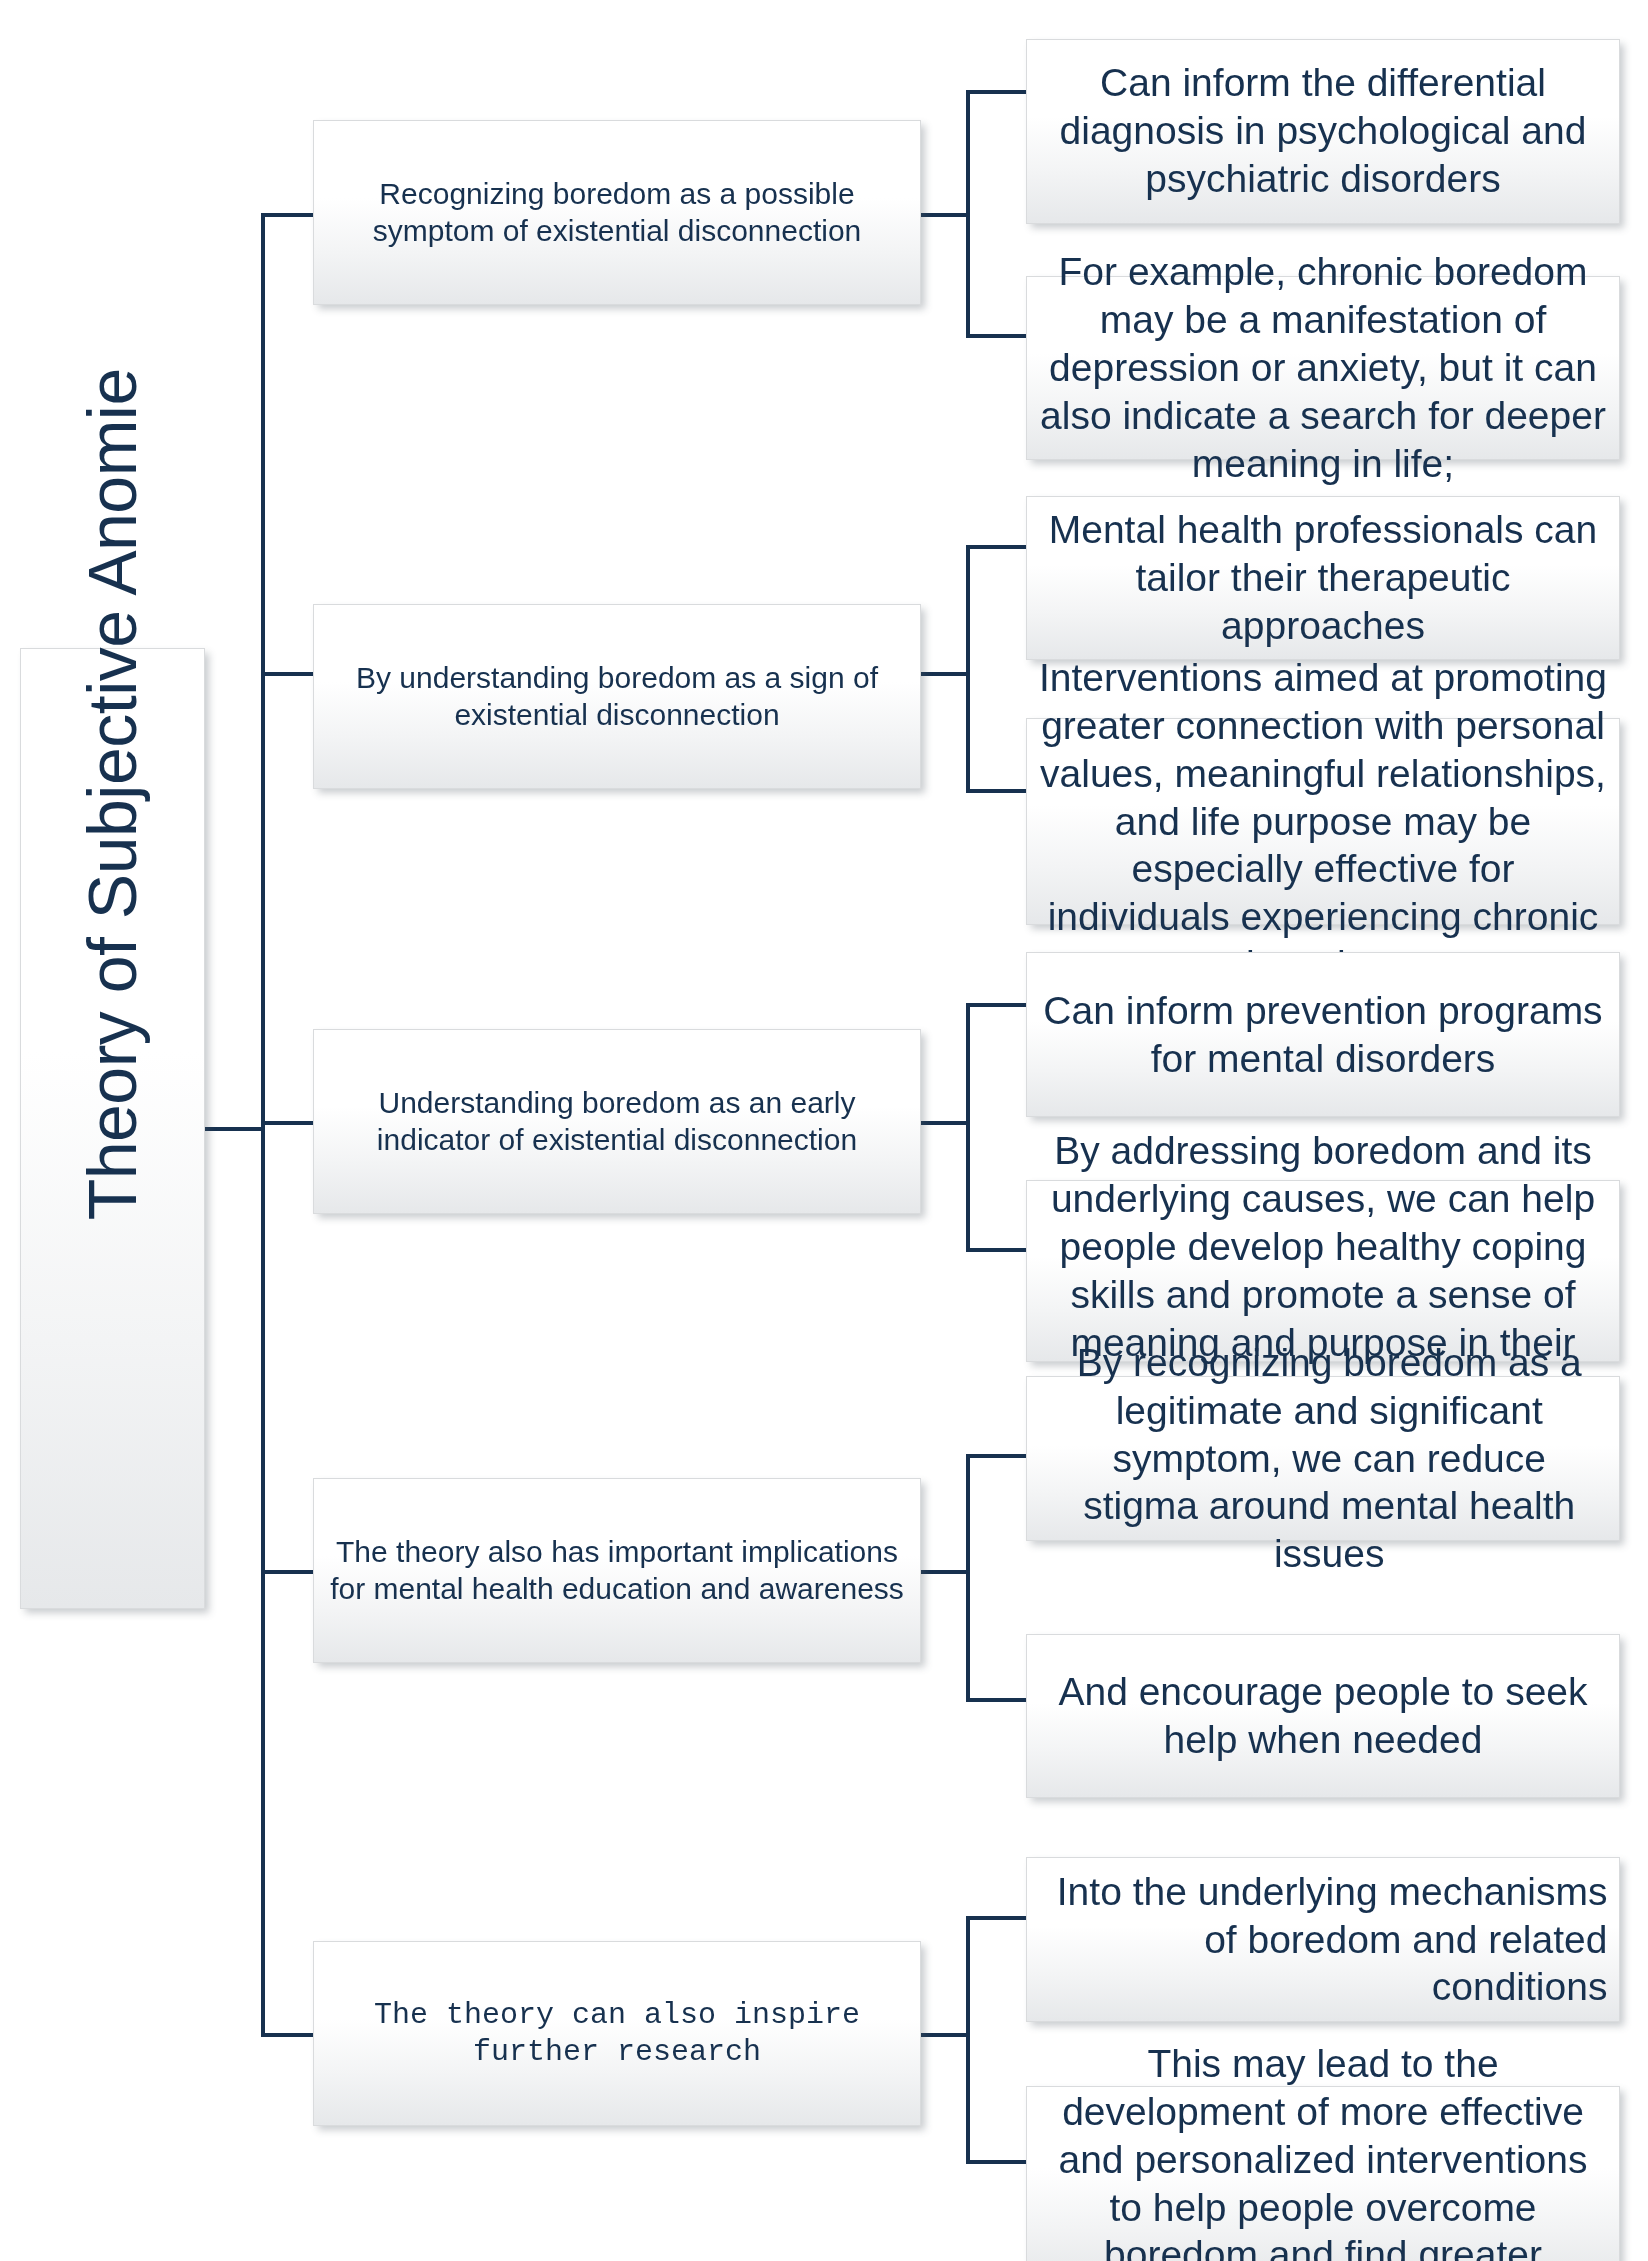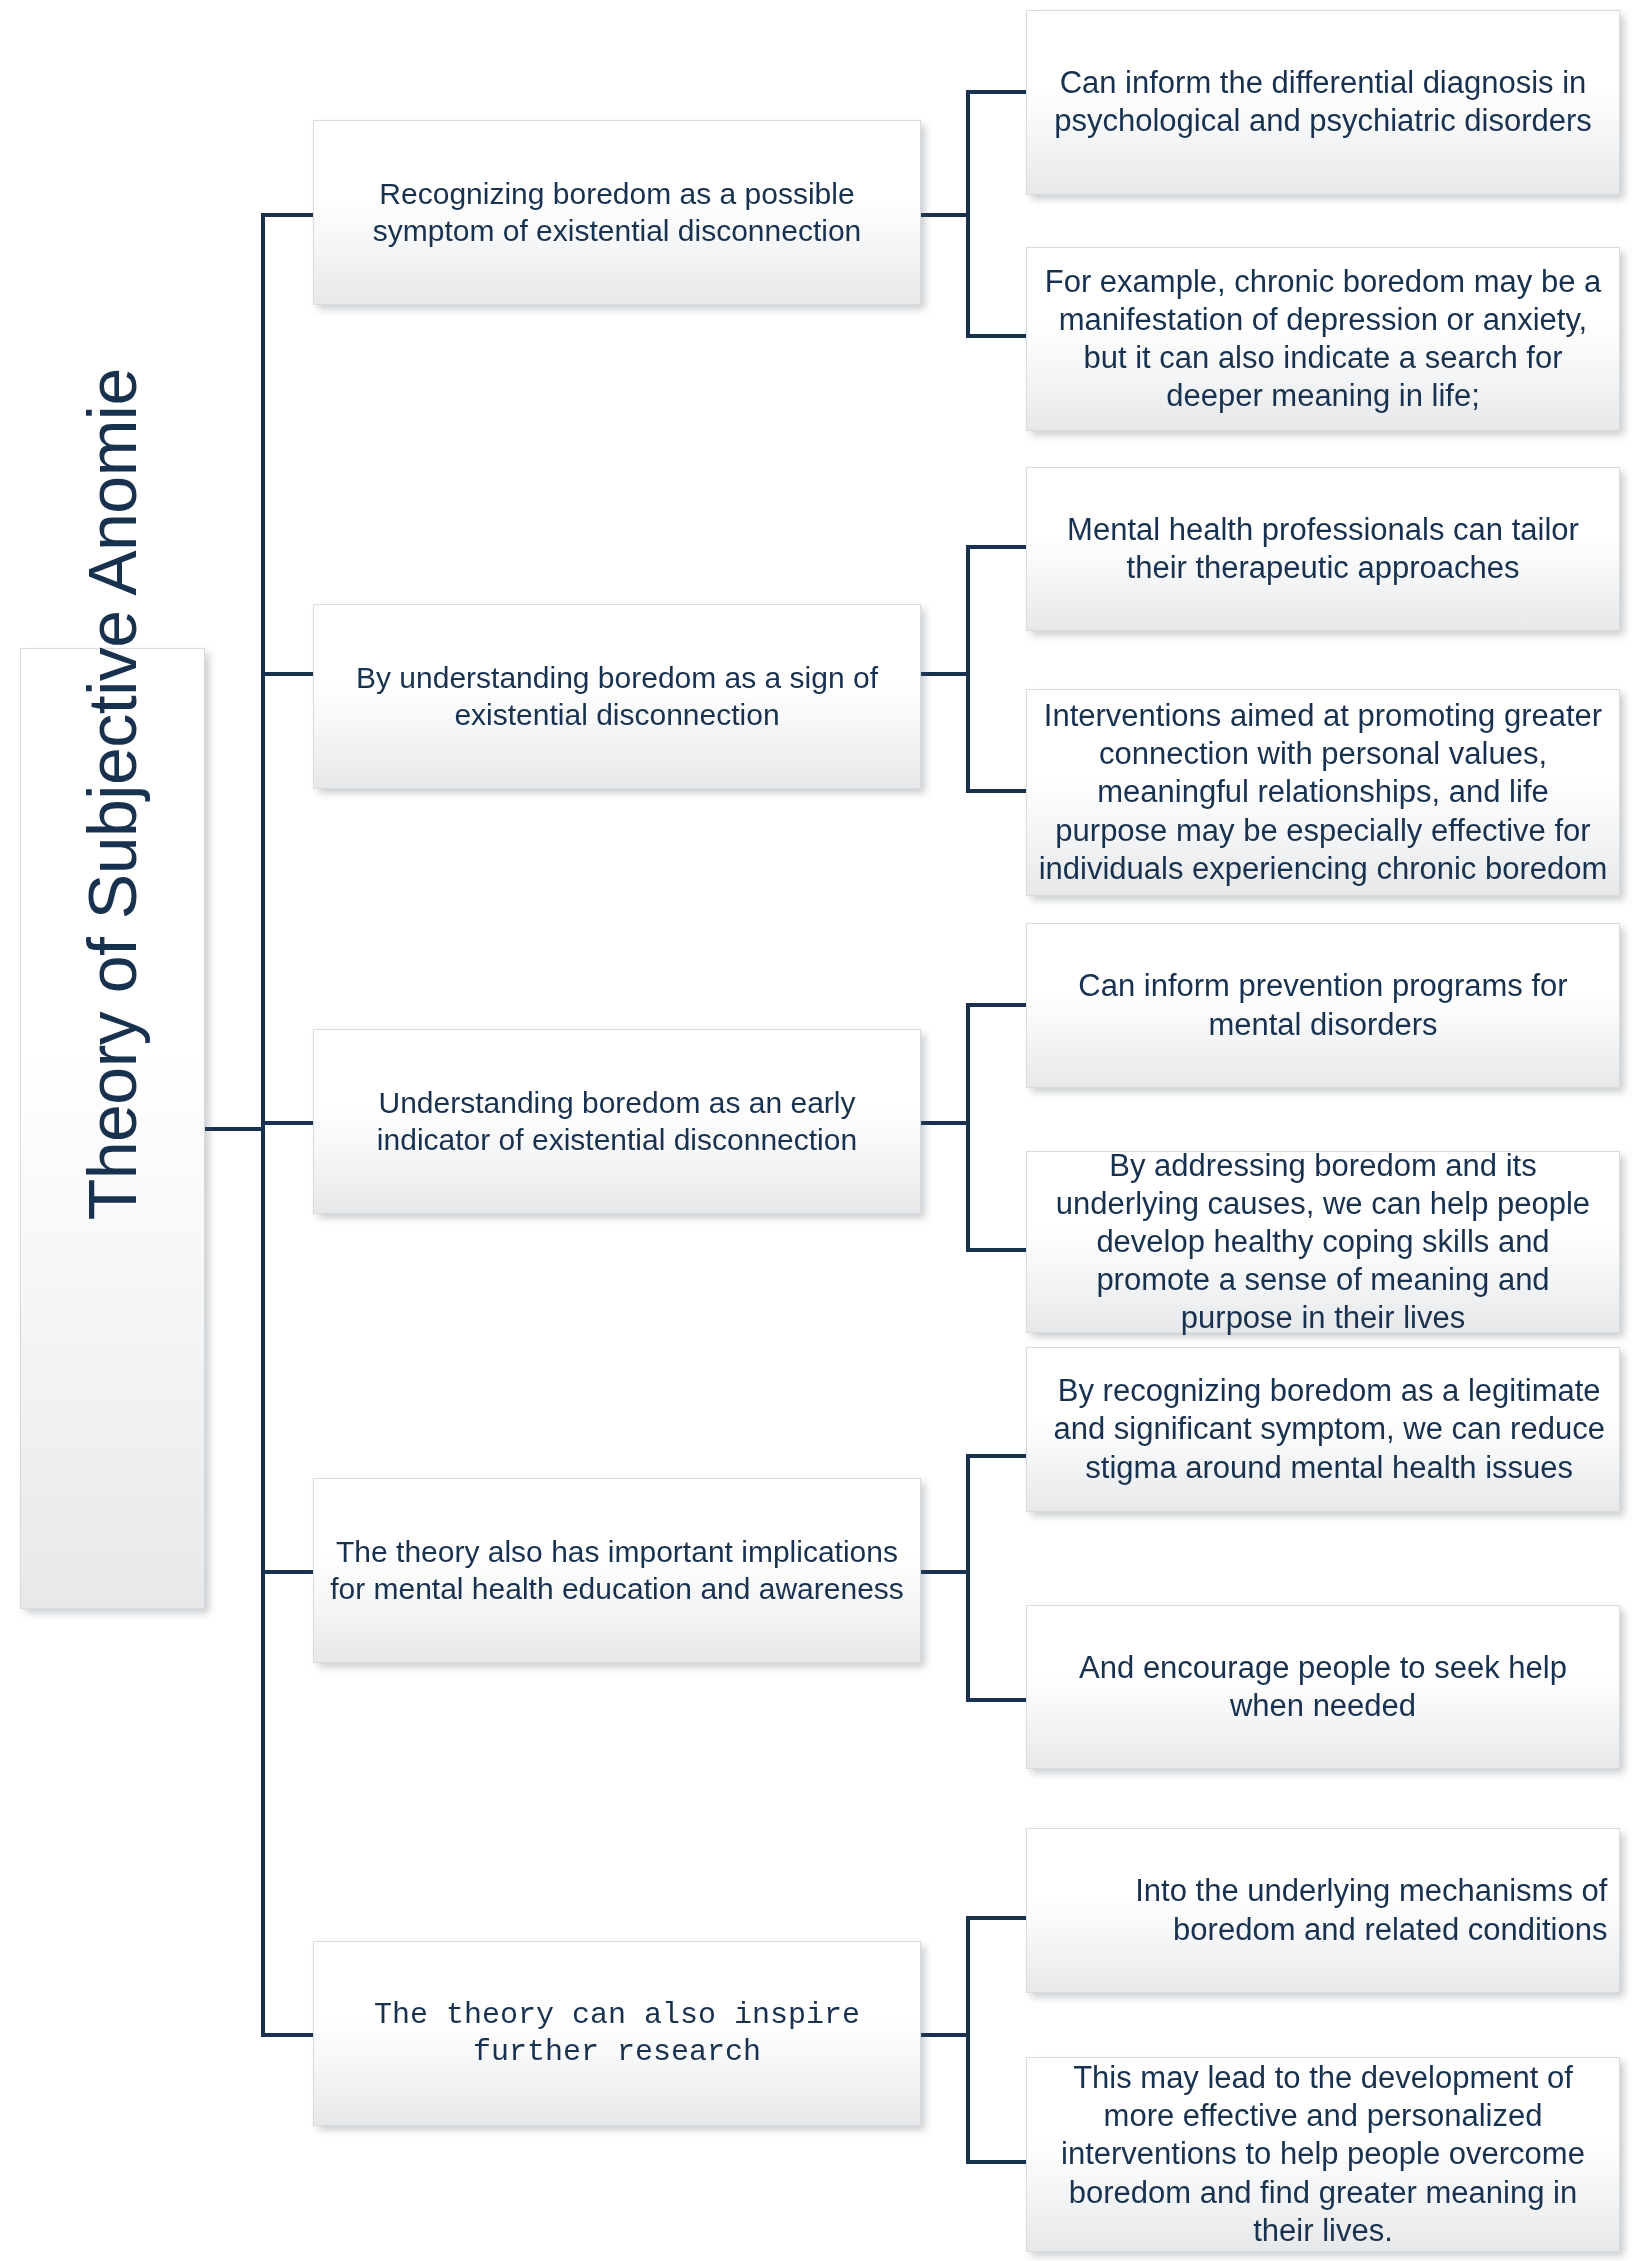--- a/index.html
+++ b/index.html
@@ -61,21 +61,22 @@
     width: 608px;
     height: 185px;
     font-size: 30px;
     align-items: center;
   }
 
   
   .lvl2 {
     left: 1026px;
     width: 594px;
-    font-size: 31px;
+    font-size: 39px;
+    margin-top: 29px;
   }
 
   
   .conn {
     position: absolute;
     background: #17314f;
   }
   .conn.v { width: 3.7px; }
   .conn.h { height: 3.7px; }
 </style>

